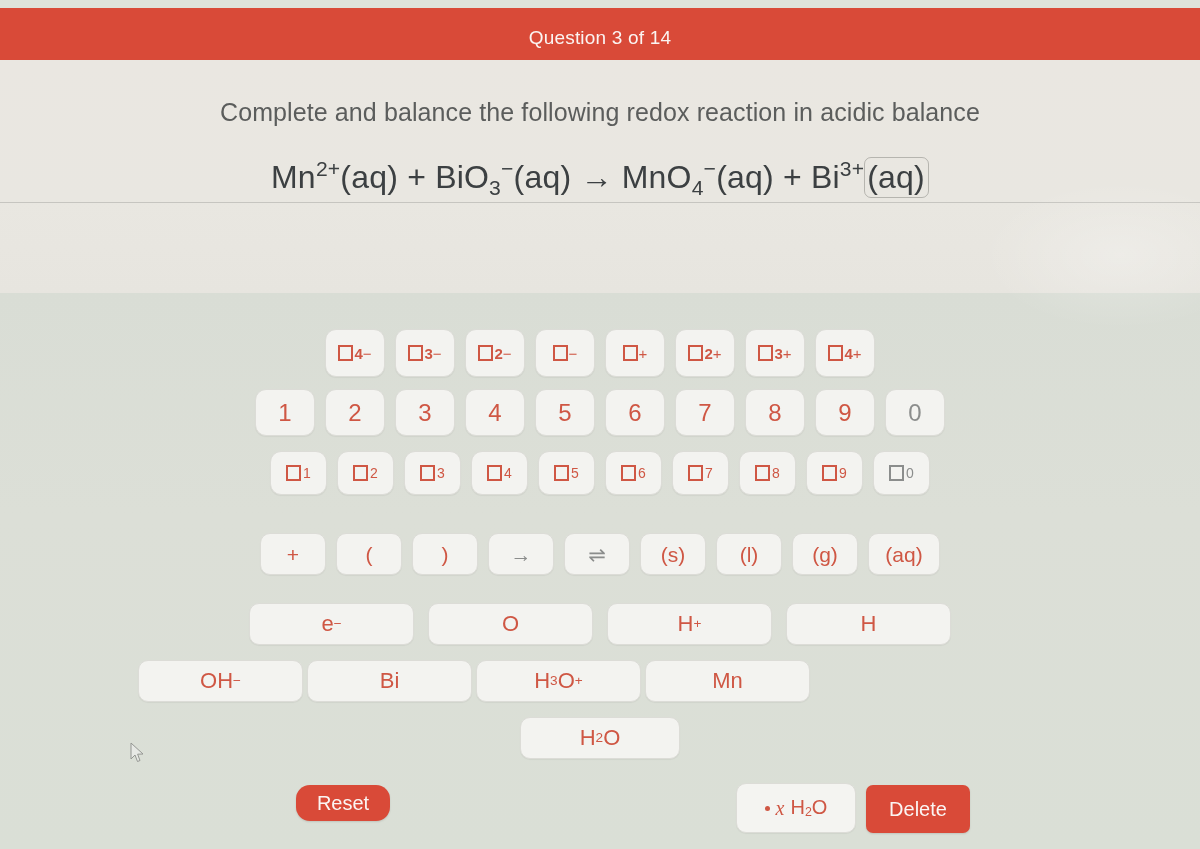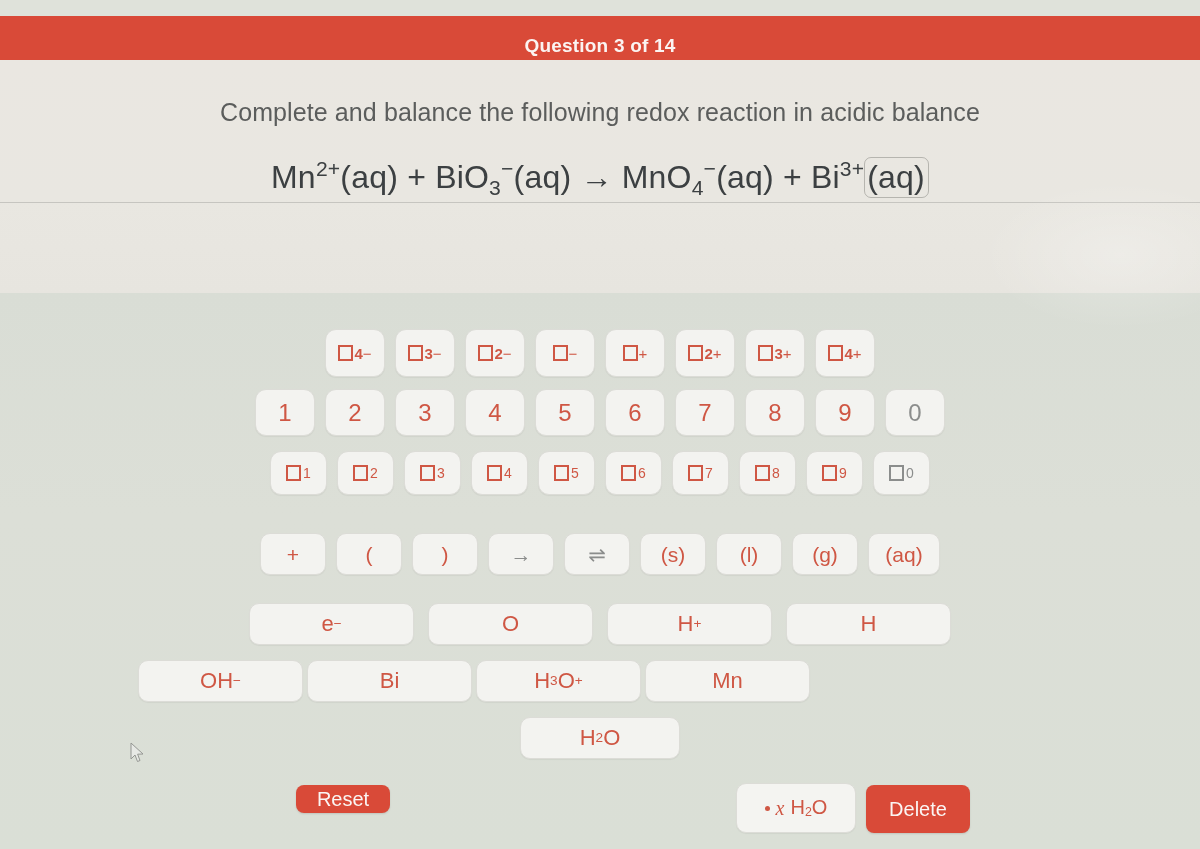--- a/index.html
+++ b/index.html
@@ -10,27 +10,26 @@
     font-family: "Liberation Sans", sans-serif;
   }
   body {
     background: #dfe2da;
     position: relative;
   }
 
   
   #header-bar {
     position: absolute;
-    left: 0; top: 16px;
+    left: 0; top: 8px;
     width: 1200px; height: 60px;
     background: #d94a38;
     display: flex;
     align-items: center;
     justify-content: center;
-    font-weight: bold;
   }
   #header-bar::after {
     content: "";
     position: absolute;
     left: 0; right: 0; bottom: 0;
     height: 3px;
     background: rgba(0,0,0,0.06);
   }
   #header-title {
     color: #fbf4f2;
@@ -157,22 +156,22 @@
     border-radius: 8px;
     color: #fbf5f3;
     font-size: 20px;
     display: flex;
     align-items: center;
     justify-content: center;
     box-shadow: 0 1px 2px rgba(0,0,0,0.12);
     font-family: "Liberation Sans", sans-serif;
     user-select: none;
   }
-  #btn-reset { left: 296px; top: 2px; width: 94px; height: 28px; }
-  #btn-delete { left: 866px; top: 2px; width: 104px; height: 48px; }
+  #btn-reset { left: 296px; top: 2px; width: 94px; height: 36px; border-radius: 14px; }
+  #btn-delete { left: 866px; top: 2px; width: 104px; height: 48px; border-radius: 7px; }
   #btn-coeff {
     position: absolute;
     left: 736px; top: 0px;
     width: 120px; height: 50px;
     background: #f4f4f1;
     border: 1px solid #dcdcd7;
     border-radius: 10px;
     color: #cf5744;
     font-size: 20px;
     display: flex;

